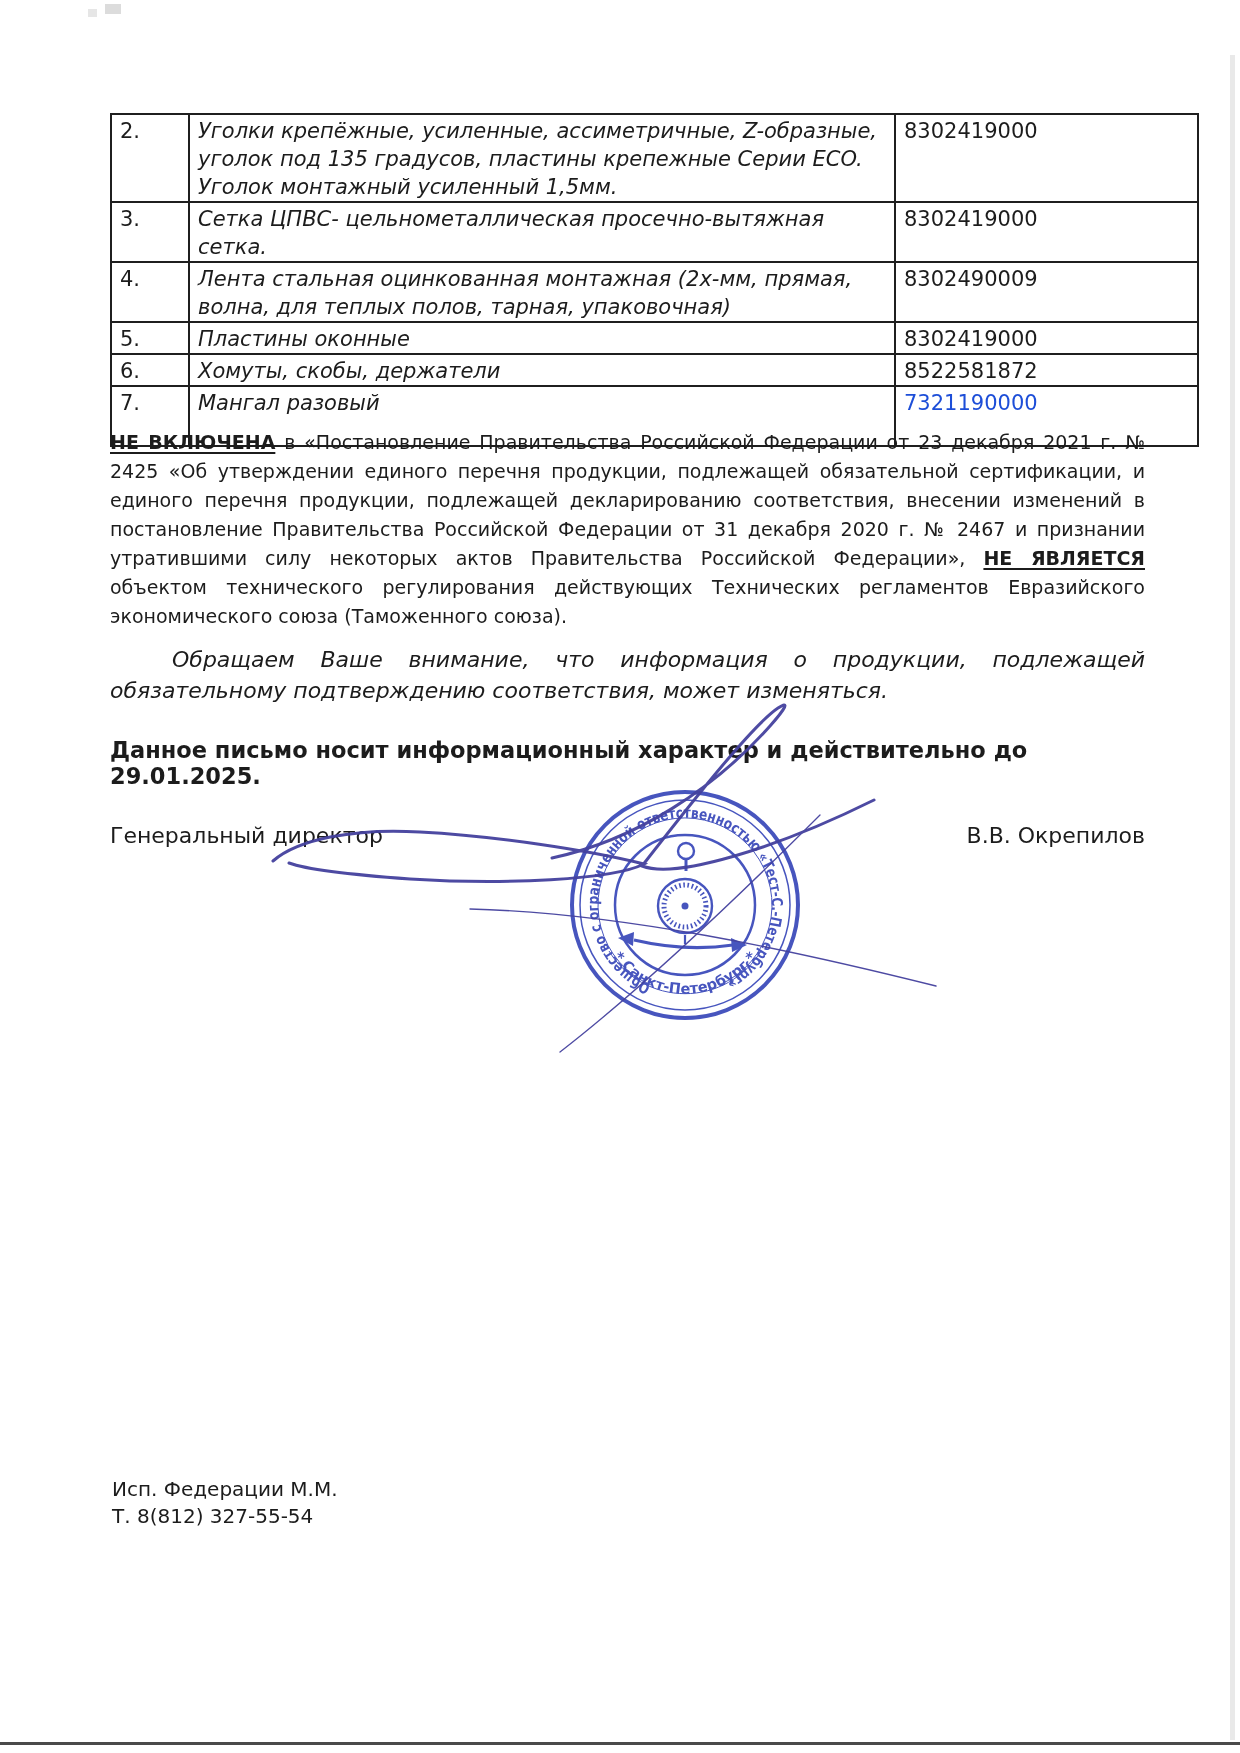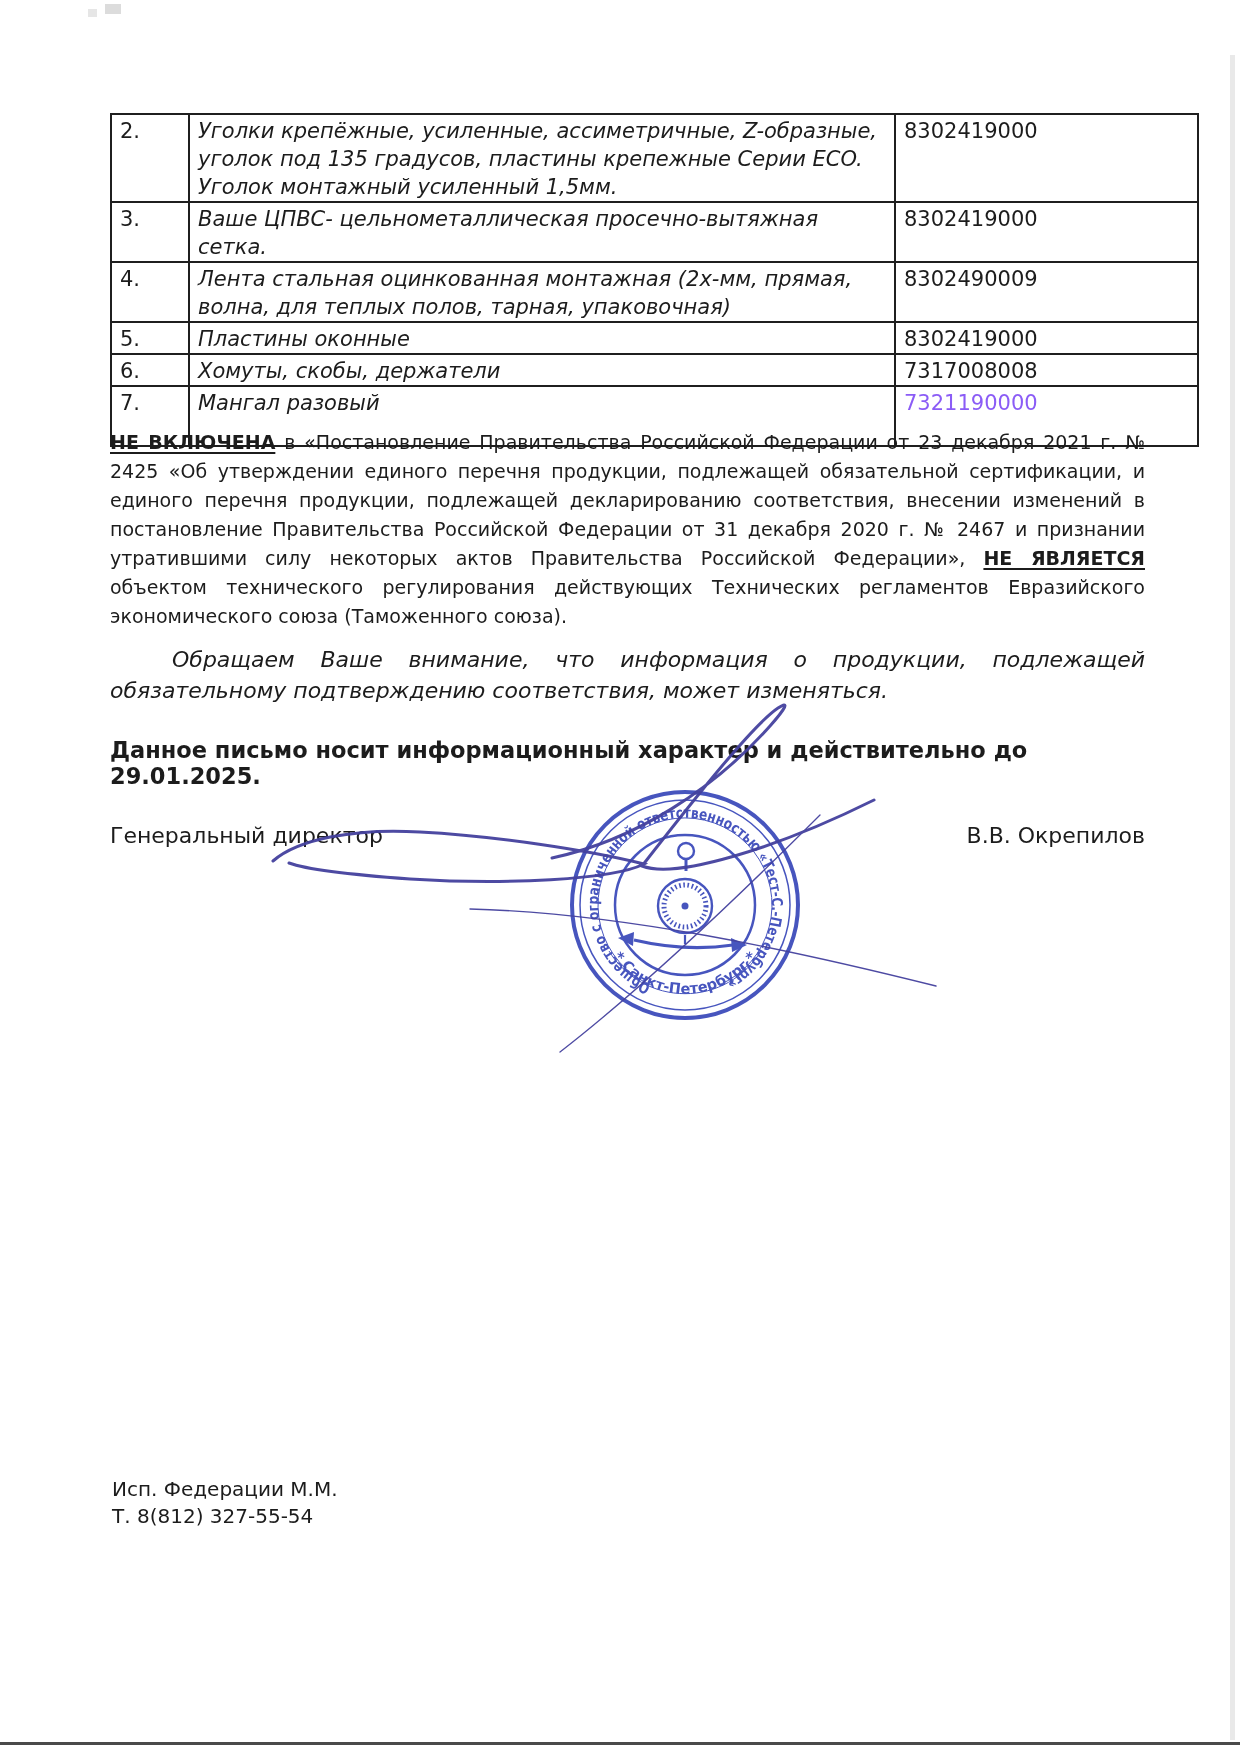--- a/index.html
+++ b/index.html
@@ -11,21 +11,21 @@
   
   .table-wrap{position:absolute;top:113px;left:110px;}
   table.codes{border-collapse:collapse;width:1033px;table-layout:fixed;
     font-size:21px;line-height:28px;}
   table.codes td{border:2px solid #1f1f1f;vertical-align:top;padding:2px 8px 0 8px;}
   td.col-num{width:60px;padding-left:12px;}
   td.col-desc{width:688px;white-space:pre-line;padding-left:11px;font-style:italic;}
   td.col-code{width:285px;text-align:left;}
   tr.r1{height:88px;} tr.r2{height:30px;} tr.r3{height:56px;}
   tr.r4{height:28px;} tr.r5{height:28px;} tr.r6{height:60px;}
-  .code-muted{color:#8b5cf6;}
+  .code-muted{color:#1d4ed8;}
   
   .para-main{position:absolute;top:428px;left:110px;width:1035px;
     font-size:19px;line-height:29px;text-align:justify;}
   .para-main b{text-decoration:underline;text-decoration-thickness:2px;text-underline-offset:3px;}
   .para-note{position:absolute;top:644px;left:110px;width:1035px;
     font-size:22px;line-height:31px;font-style:italic;text-align:justify;text-indent:62px;}
   .line-validity{position:absolute;top:737px;left:110px;width:1060px;
     font-size:22.5px;font-weight:bold;}
   .sig-row{position:absolute;top:823px;left:110px;width:1035px;
     display:flex;justify-content:space-between;font-size:22px;}
@@ -46,38 +46,38 @@
     <tbody>
         <tr class="r1">
       <td class="col-num">2.</td>
       <td class="col-desc">Уголки крепёжные, усиленные, ассиметричные, Z-образные,
 уголок под 135 градусов, пластины крепежные Серии ECO.
 Уголок монтажный усиленный 1,5мм.</td>
       <td class="col-code">8302419000</td>
     </tr>
     <tr class="r2">
       <td class="col-num">3.</td>
-      <td class="col-desc">Ваше ЦПВС- цельнометаллическая просечно-вытяжная сетка.</td>
+      <td class="col-desc">Сетка ЦПВС- цельнометаллическая просечно-вытяжная сетка.</td>
       <td class="col-code">8302419000</td>
     </tr>
     <tr class="r3">
       <td class="col-num">4.</td>
       <td class="col-desc">Лента стальная оцинкованная монтажная (2х-мм, прямая,
 волна, для теплых полов, тарная, упаковочная)</td>
       <td class="col-code">8302490009</td>
     </tr>
     <tr class="r4">
       <td class="col-num">5.</td>
       <td class="col-desc">Пластины оконные</td>
       <td class="col-code">8302419000</td>
     </tr>
     <tr class="r5">
       <td class="col-num">6.</td>
       <td class="col-desc">Хомуты, скобы, держатели</td>
-      <td class="col-code">7317008008</td>
+      <td class="col-code">8522581872</td>
     </tr>
     <tr class="r6">
       <td class="col-num">7.</td>
       <td class="col-desc">Мангал разовый</td>
       <td class="col-code code-muted">7321190000</td>
     </tr>
   </tbody>
     </table>
 </div>
 

